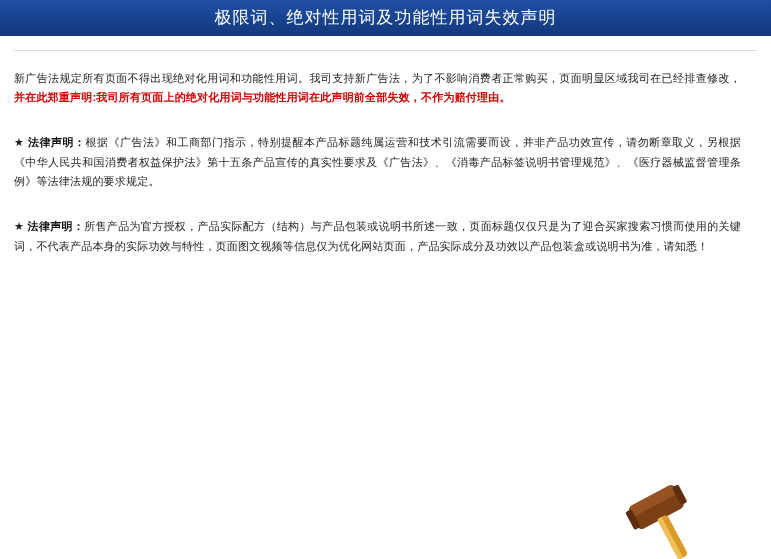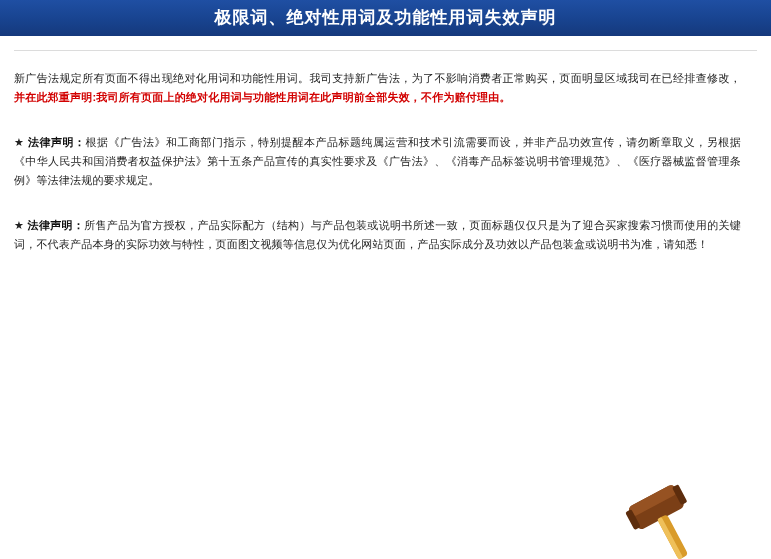--- a/index.html
+++ b/index.html
@@ -26,21 +26,21 @@
     height: 36px;
     background: linear-gradient(to bottom, #1f4fa3 0%, #18438f 55%, #15397c 100%);
     display: flex;
     align-items: center;
     justify-content: center;
     box-sizing: border-box;
   }
   .banner-title {
     color: #ffffff;
     font-size: 17px;
-    font-weight: bold;
+    font-weight: normal;
     letter-spacing: 1px;
     text-align: center;
     line-height: 36px;
   }
   .content {
     padding: 0 14px;
     box-sizing: border-box;
     position: relative;
   }
   .rule {
@@ -63,20 +63,21 @@
     color: #d20000;
     font-weight: bold;
   }
   .star {
     color: #222222;
     font-weight: normal;
   }
   .lead-bold {
     font-weight: bold;
     color: #111111;
+    font-family: Liberation Mono, monospace;
   }
   .gavel {
     position: absolute;
     right: 42px;
     bottom: -8px;
     width: 120px;
     height: 86px;
     pointer-events: none;
   }
 </style>

